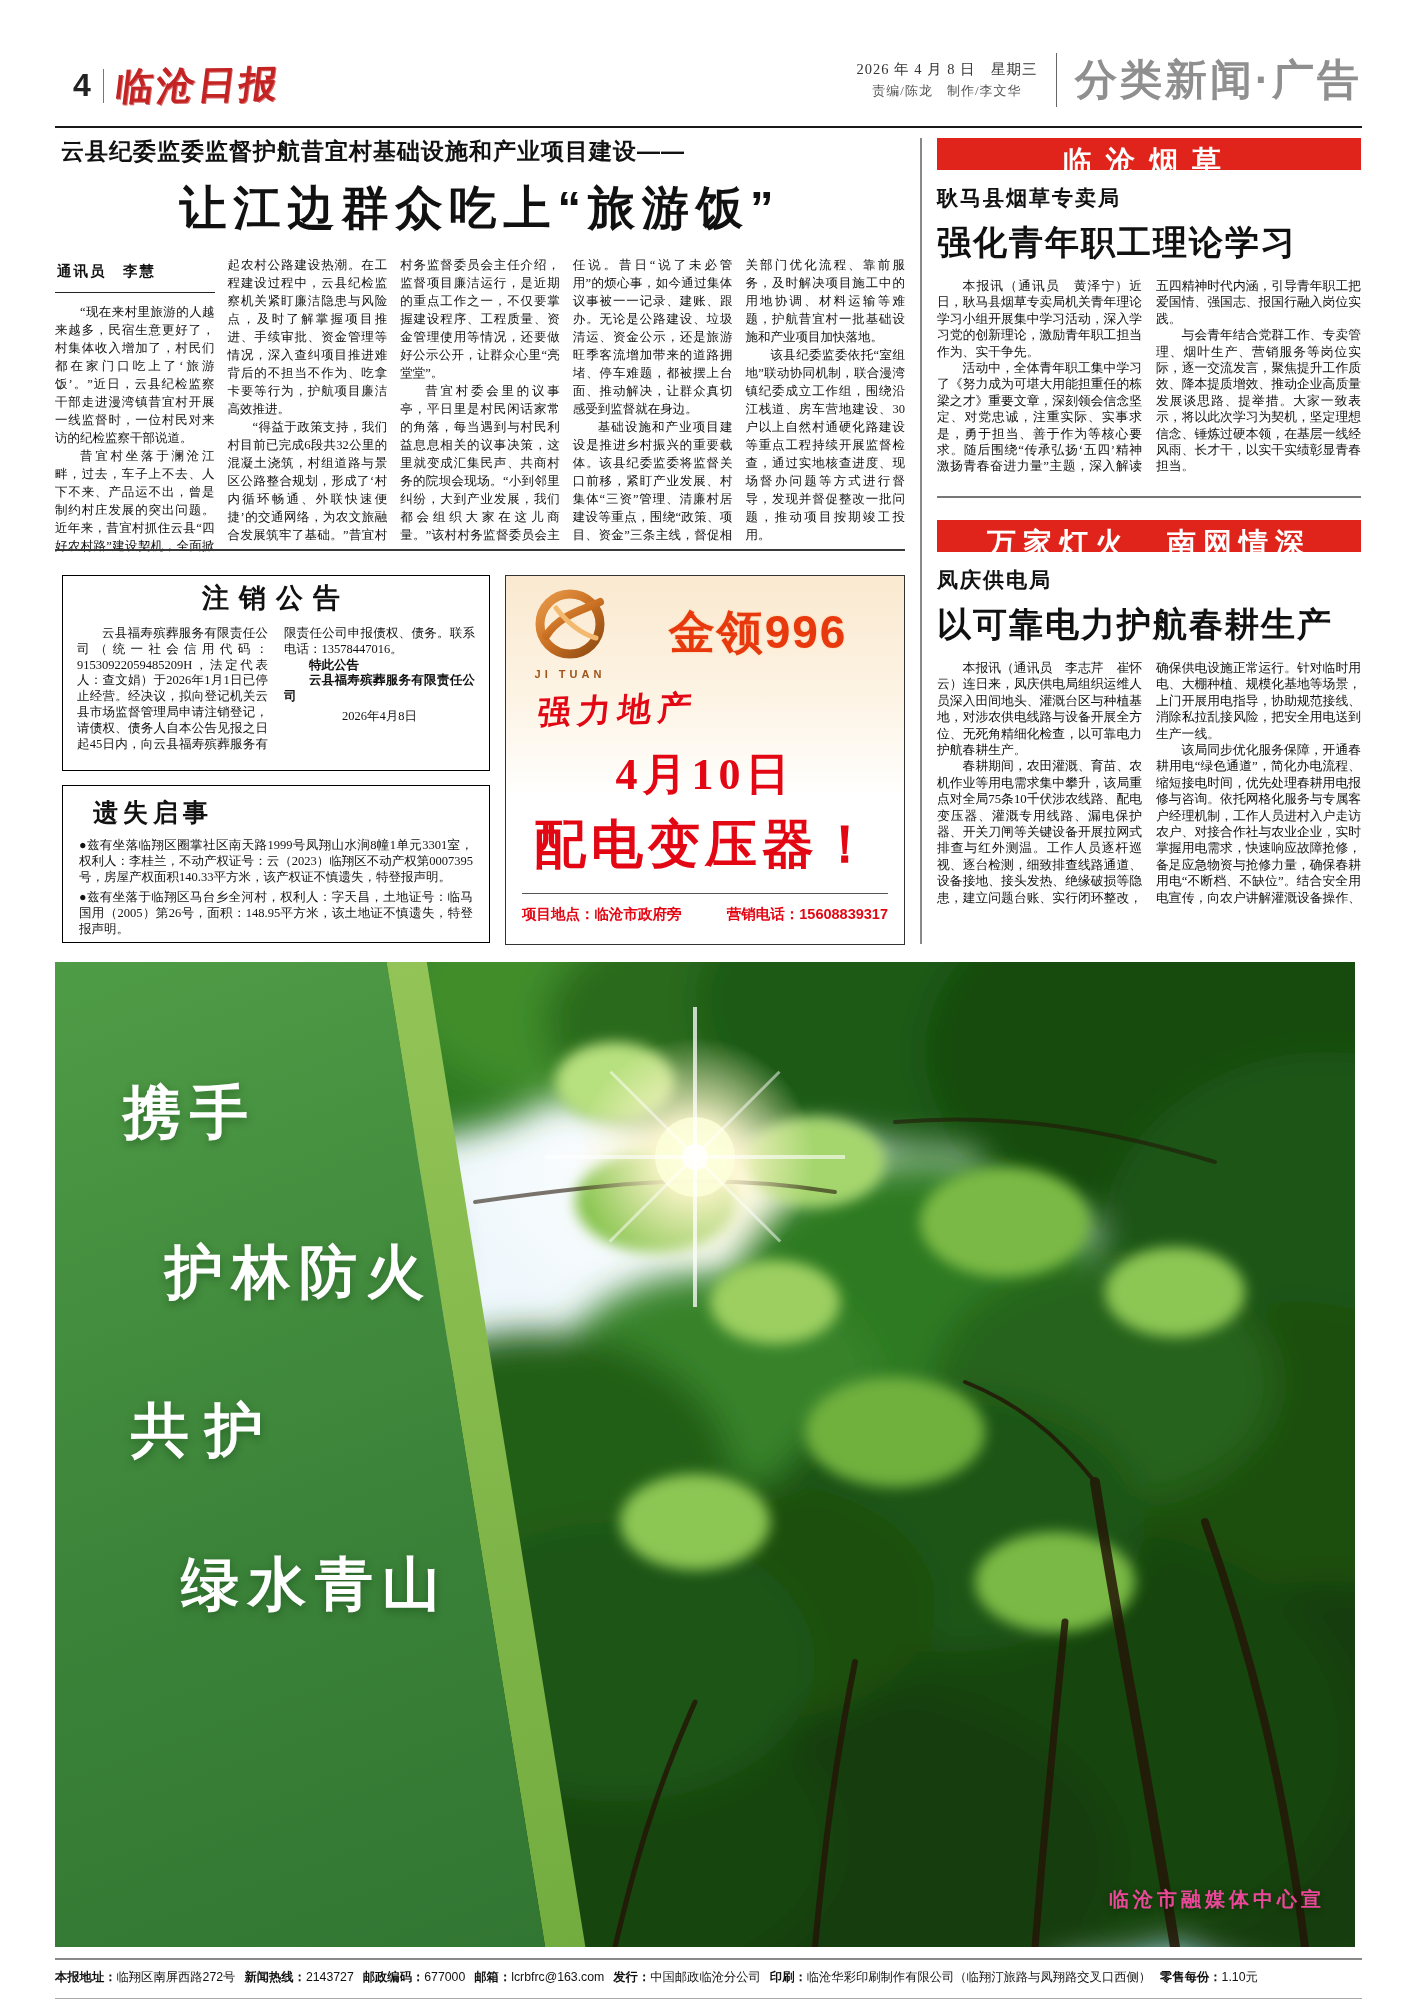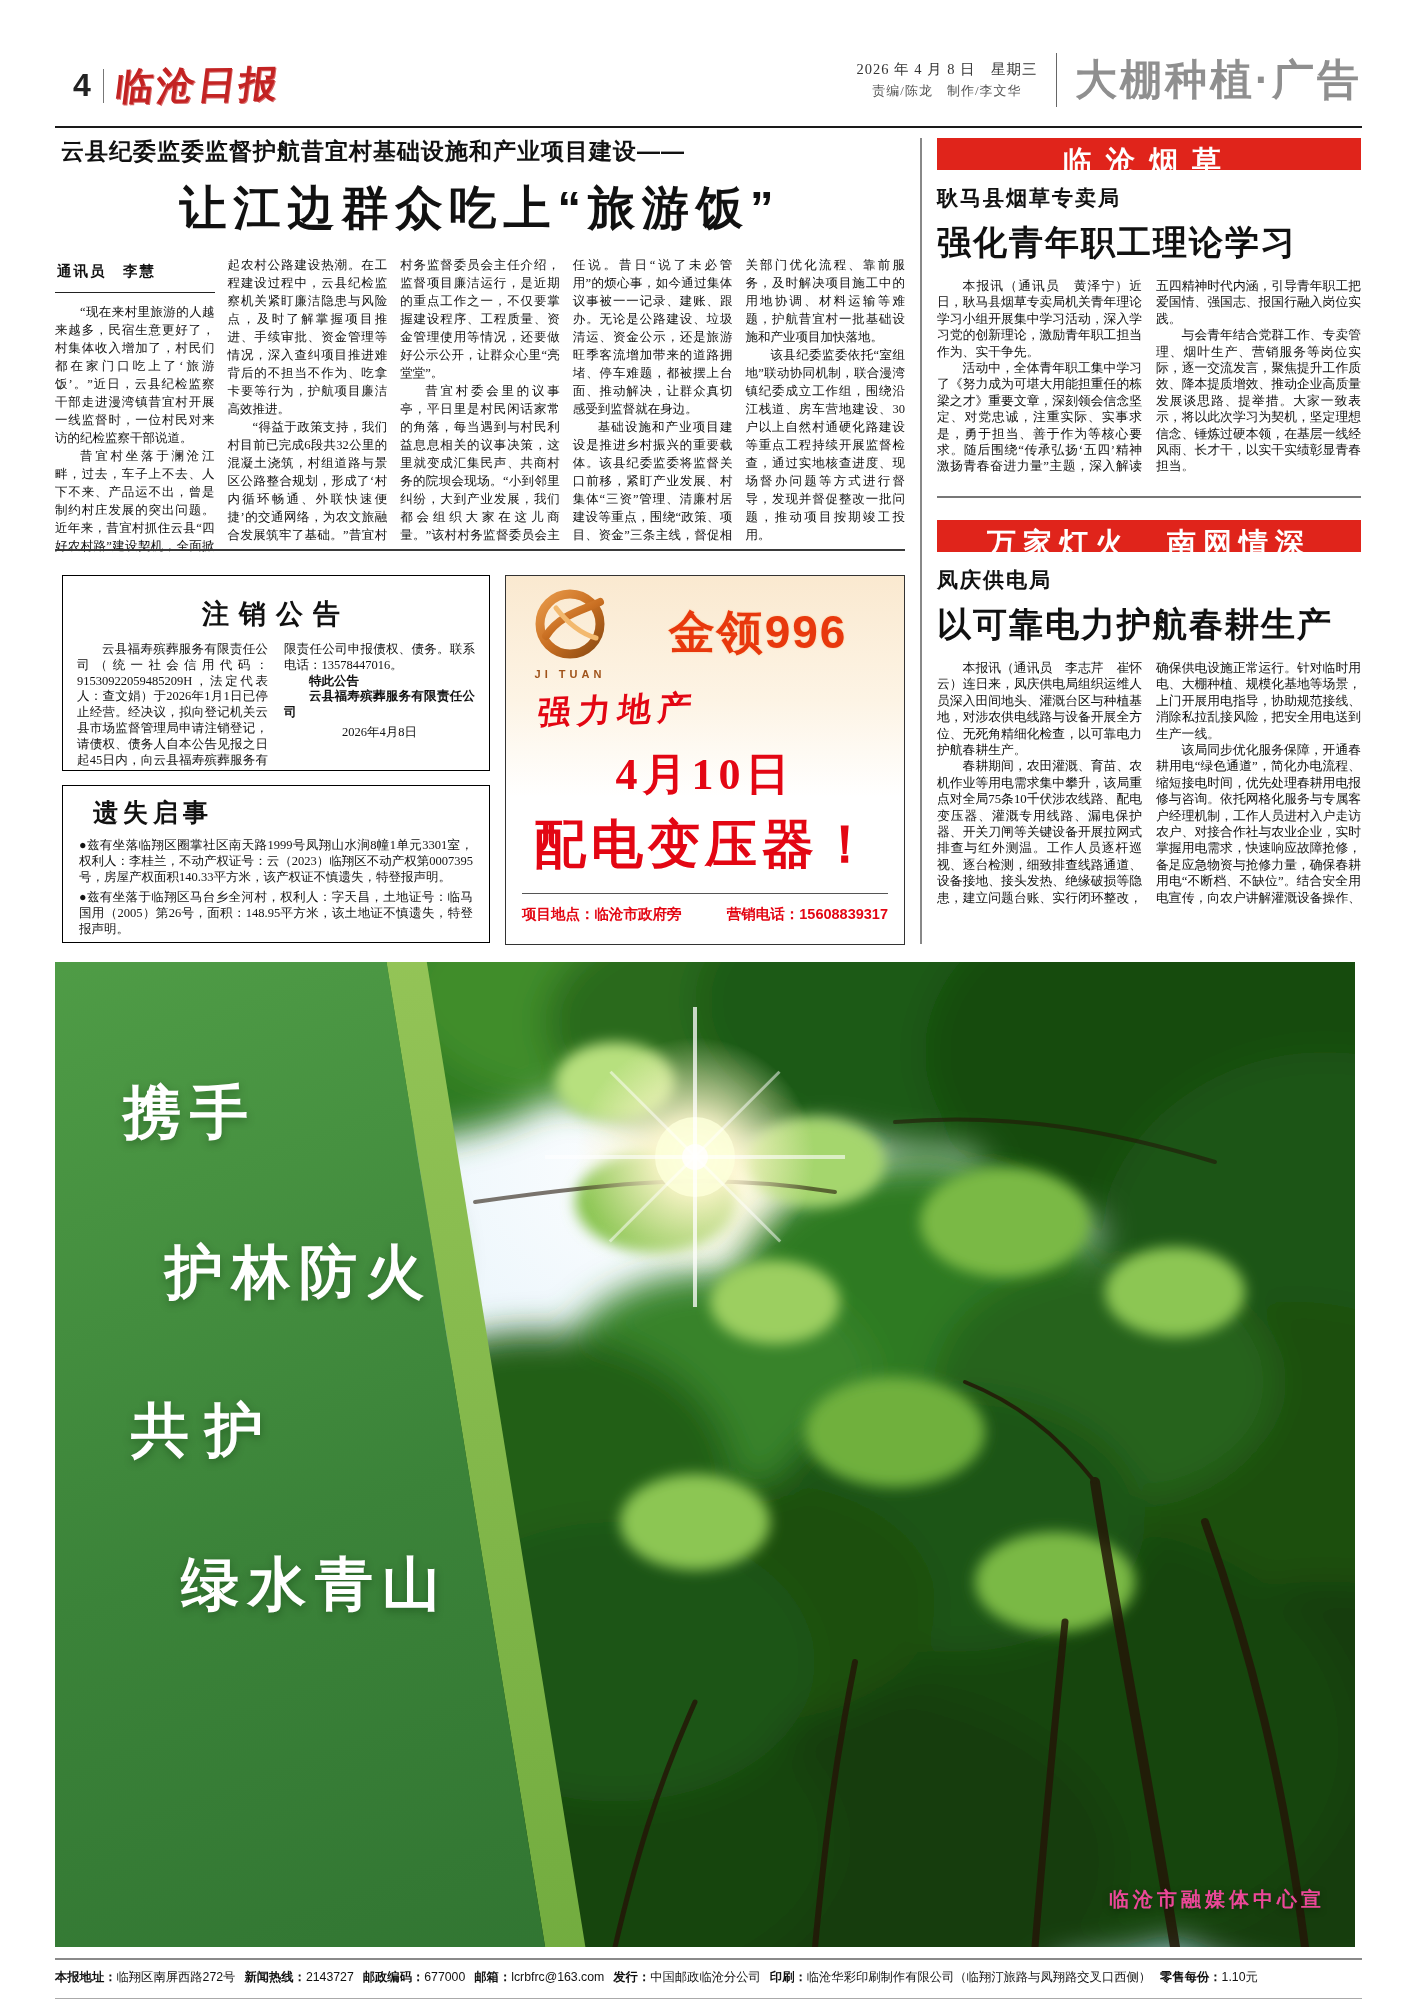--- a/index.html
+++ b/index.html
@@ -39,21 +39,21 @@
   }
   .article-body p { text-indent:2em; }
   .byline-box { font-family:"Liberation Sans",sans-serif; font-size:14.5px; font-weight:700;
     border-bottom:1.5px solid #222; padding:6px 0 12px 2px; margin-bottom:10px; letter-spacing:2px; }
 
   .left-mid-rule { position:absolute; left:55px; top:549px; width:850px; height:1.5px; background:#3a3a3a; }
 
   
   .notice-col { position:absolute; left:62px; top:575px; width:428px; }
   .notice-box { border:1.5px solid #000; background:#fff; }
-  .cancel-box { height:196px; padding:16px 14px; }
+  .cancel-box { height:196px; padding:0 14px; }
   .notice-title-center { text-align:center; font-family:"Liberation Sans",sans-serif; font-size:27px; font-weight:900; letter-spacing:10px; margin:4px 0 10px; }
   .cancel-body { column-count:2; column-gap:16px; column-fill:auto; height:138px; overflow:hidden;
     font-size:12.5px; line-height:15.8px; text-align:justify; }
   .cancel-body p { text-indent:2em; }
   .cancel-body .bold { font-weight:700; font-family:"Liberation Sans",sans-serif; }
   .cancel-body .date-p { text-align:center; text-indent:0; margin-top:4px; }
   .lost-box { margin-top:14px; height:158px; padding:8px 16px; }
   .notice-title-left { font-family:Liberation Serif, serif; font-size:25px; font-weight:900; letter-spacing:5px; margin:2px 0 8px 14px; }
   .lost-items { font-size:12.5px; line-height:16.2px; text-align:justify; }
   .lost-items p { margin-bottom:3px; }
@@ -126,21 +126,21 @@
       <span class="pageno">4</span>
       <span class="mast-sep"></span>
       <span class="paper-logo">临沧日报</span>
     </div>
     <div class="mast-right">
       <div class="date-block">
         <div class="date-line">2026 年 4 月 8 日　星期三</div>
         <div class="editors-line">责编/陈龙　制作/李文华</div>
       </div>
       <span class="mast-sep2"></span>
-      <div class="section-title">大棚种植·广告</div>
+      <div class="section-title">分类新闻·广告</div>
     </div>
   </header>
   <div class="header-rule"></div>
 
   <section class="main-article">
     <div class="kicker sans">云县纪委监委监督护航昔宜村基础设施和产业项目建设——</div>
     <h1 class="headline">让江边群众吃上“旅游饭”</h1>
     <div class="article-body">
       <div class="byline-box">通讯员　李慧</div>
       <p>“现在来村里旅游的人越来越多，民宿生意更好了，村集体收入增加了，村民们都在家门口吃上了‘旅游饭’。”近日，云县纪检监察干部走进漫湾镇昔宜村开展一线监督时，一位村民对来访的纪检监察干部说道。</p>

